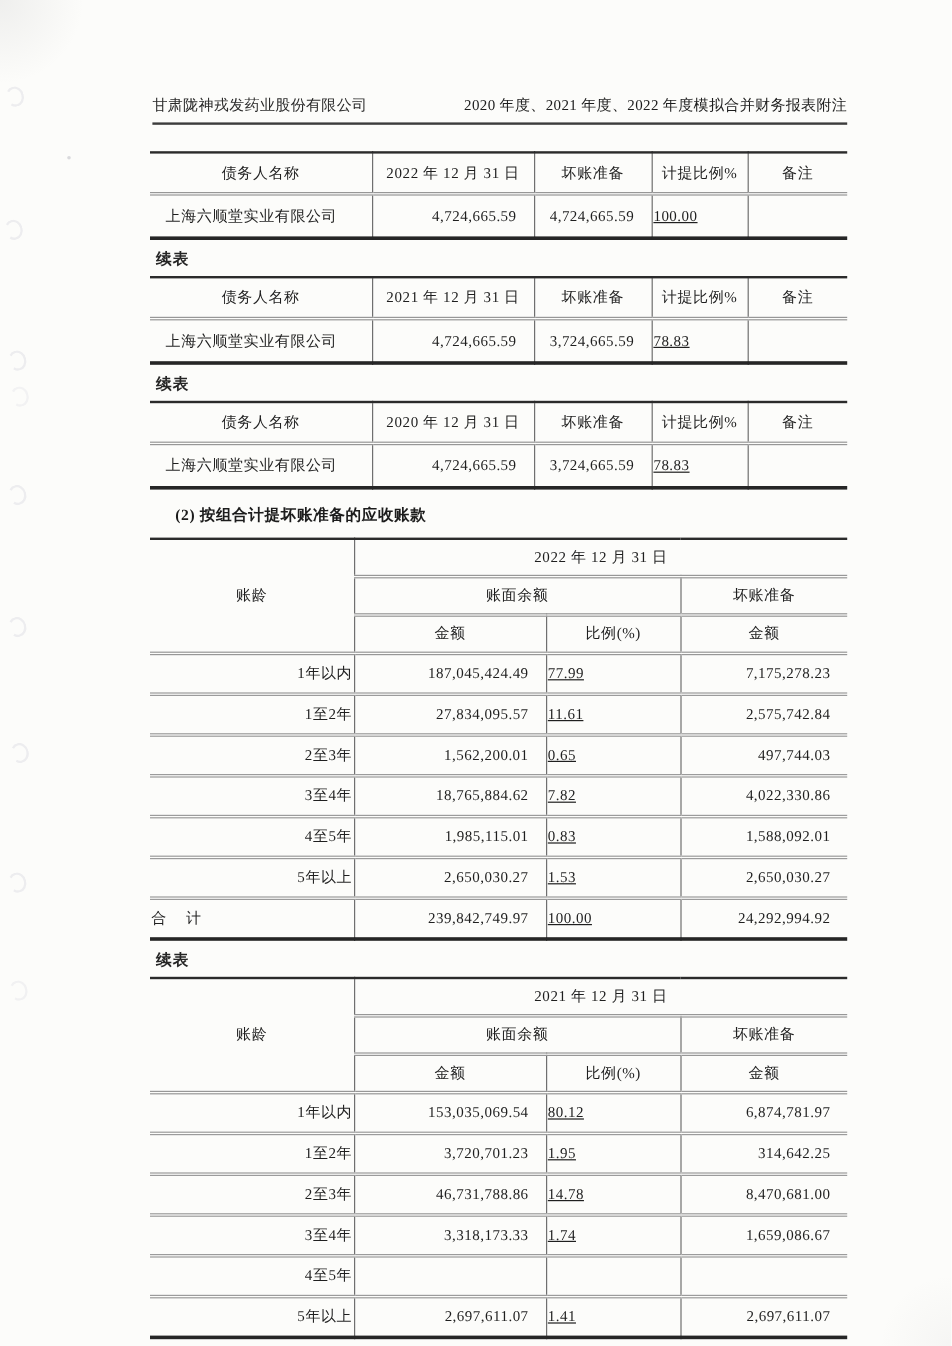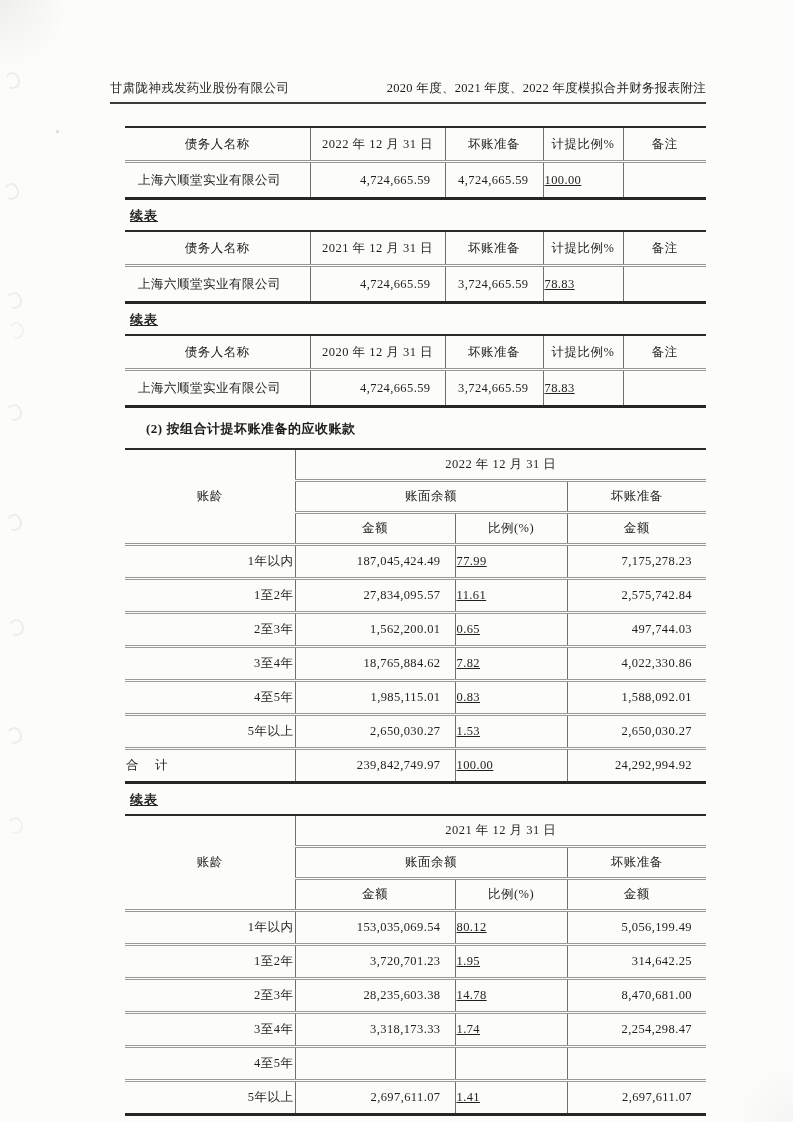--- a/index.html
+++ b/index.html
@@ -9,21 +9,21 @@
       radial-gradient(circle at 0 0, rgba(120,120,125,.10) 0, rgba(120,120,125,0) 70px),
       radial-gradient(circle at 100% 100%, rgba(120,120,125,.05) 0, rgba(120,120,125,0) 60px),
       #fcfcfa;
     font-family:"Liberation Serif","DejaVu Serif",serif;
     color:#212121;
   }
   .content{position:absolute;left:110px;top:80px;width:596px;}
   .doc-header{
     display:flex;justify-content:space-between;align-items:flex-end;
     border-bottom:2px solid #3c3c3c;padding-bottom:5px;
-    font-size:12.5px;letter-spacing:.3px;white-space:nowrap;
+    font-size:12.5px;letter-spacing:.3px;white-space:nowrap;margin-left:17px;
   }
   .doc-header .left{color:#2a2a2a;}
   .doc-header .right{color:#1d1d1d;}
 
   table.t{
     margin-left:15px;width:581px;border-collapse:collapse;table-layout:fixed;
     font-size:12.5px;color:#1f1f1f;
     border-top:2px solid #2b2b2b;border-bottom:3px solid #262626;
     margin-top:2px;
   }
@@ -35,21 +35,21 @@
   .debtor th{height:30px;}
   .debtor td{height:32px;}
   .aging th{height:27px;}
   .aging td{height:29px;}
   td.name{text-align:left;padding-left:13px;letter-spacing:.5px;}
   td.lbl{text-align:right;padding-left:14px;letter-spacing:.5px;}
   td.num{text-align:right;padding-right:14px;letter-spacing:.4px;}
   td.ctr,th.ctr{text-align:left;letter-spacing:.4px;text-decoration:underline;}
   td.tlbl{text-align:left;letter-spacing:2px;}
 
-  .cont{margin:7px 0 5px 20px;font-size:13px;font-weight:bold;letter-spacing:1px;color:#252525;text-decoration:underline;}
+  .cont{margin:7px 0 5px 20px;font-size:13px;font-weight:bold;letter-spacing:1px;color:#252525;}
   .note{margin:7px 0 0 20px;font-size:13px;font-weight:bold;letter-spacing:.2px;color:#1c1c1c;}
   .heading{margin:12px 0 10px 36px;font-size:13px;font-weight:bold;letter-spacing:.5px;color:#1c1c1c;}
 
   .artifact{
     position:absolute;width:11px;height:13px;border-radius:50%;
     border:2px solid #ebebee;border-left-color:transparent;
     transform:rotate(-15deg);opacity:.85;
   }
   .dot{position:absolute;width:3px;height:3px;background:#d9d9dc;border-radius:50%;}
 </style>
@@ -246,39 +246,39 @@
       </tr>
       <tr class="hr">
         <th class="vr">金额</th>
         <th class="vr">比例(%)</th>
         <th>金额</th>
       </tr>
       <tr class="dr">
         <td class="vr lbl">1年以内</td>
         <td class="vr num">153,035,069.54</td>
         <td class="vr ctr">80.12</td>
-        <td class="num">5,056,199.49</td>
+        <td class="num">6,874,781.97</td>
       </tr>
       <tr class="dr">
         <td class="vr lbl">1至2年</td>
         <td class="vr num">3,720,701.23</td>
         <td class="vr ctr">1.95</td>
         <td class="num">314,642.25</td>
       </tr>
       <tr class="dr">
         <td class="vr lbl">2至3年</td>
-        <td class="vr num">28,235,603.38</td>
+        <td class="vr num">46,731,788.86</td>
         <td class="vr ctr">14.78</td>
         <td class="num">8,470,681.00</td>
       </tr>
       <tr class="dr">
         <td class="vr lbl">3至4年</td>
         <td class="vr num">3,318,173.33</td>
         <td class="vr ctr">1.74</td>
-        <td class="num">2,254,298.47</td>
+        <td class="num">1,659,086.67</td>
       </tr>
       <tr class="dr">
         <td class="vr lbl">4至5年</td>
         <td class="vr num"></td>
         <td class="vr ctr"></td>
         <td class="num"></td>
       </tr>
       <tr class="dr last">
         <td class="vr lbl">5年以上</td>
         <td class="vr num">2,697,611.07</td>

